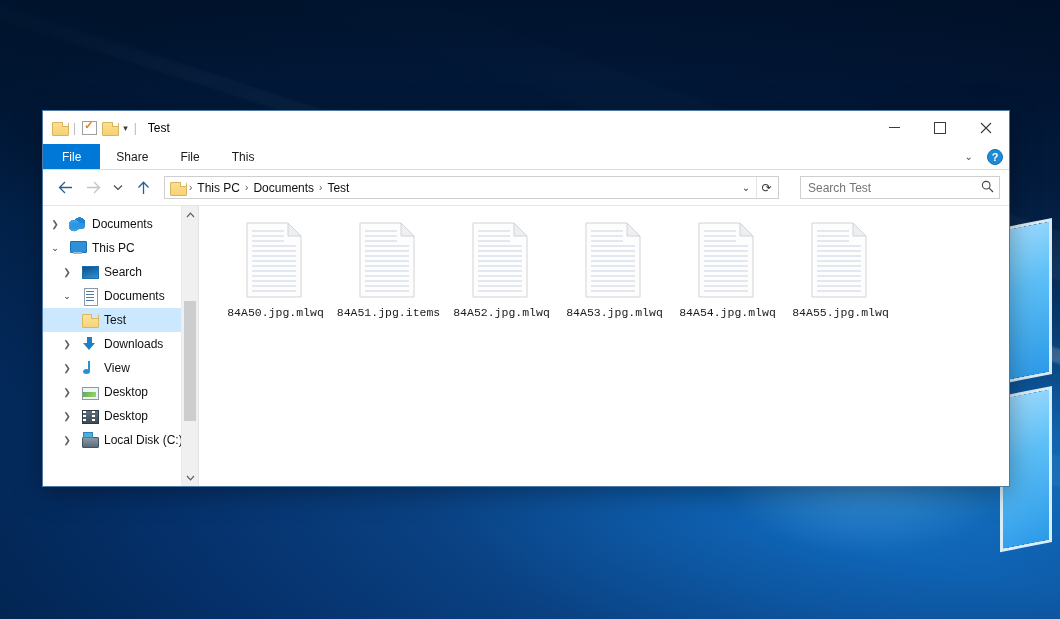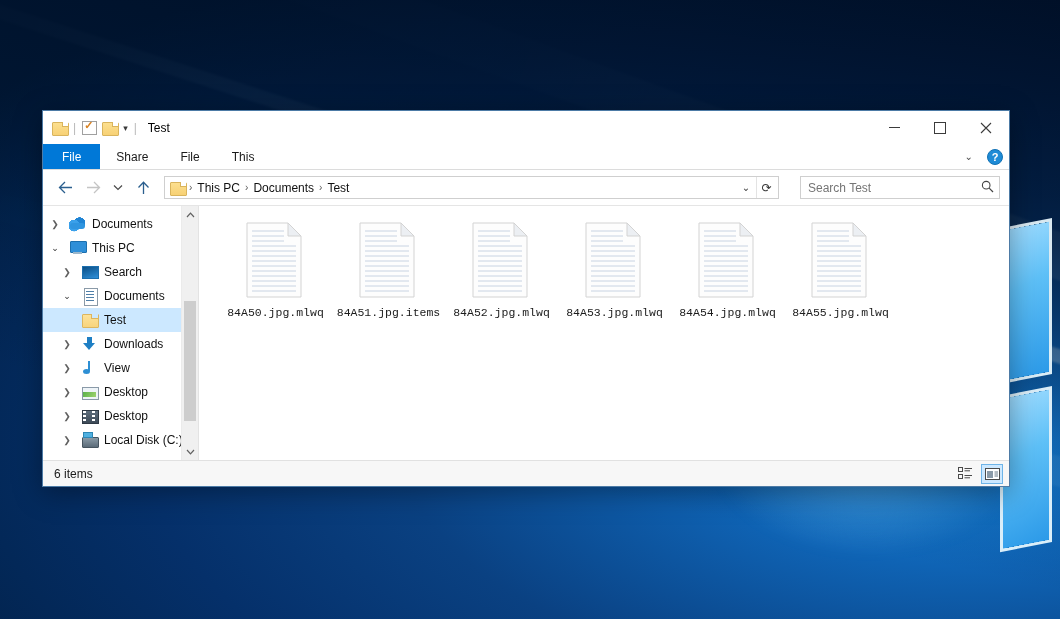--- a/index.html
+++ b/index.html
@@ -596,39 +596,15 @@
                 </g>
               </svg>
             </div>
             <div class="file-label">84A55.jpg.mlwq</div>
           </div>
 
         </div>
       </div>
     </div>
 
-    <div class="statusbar">
-      <span class="status-left">6 items</span>
-      <div class="view-btns">
-        <div class="view-btn">
-          <svg width="15" height="13" viewBox="0 0 15 13">
-            <rect x="0.5" y="0.5" width="4" height="4" fill="none" stroke="#4a4a4a"></rect>
-            <rect x="0.5" y="7.5" width="4" height="4" fill="none" stroke="#4a4a4a"></rect>
-            <line x1="6.5" y1="1.5" x2="14" y2="1.5" stroke="#4a4a4a"></line>
-            <line x1="6.5" y1="3.8" x2="12" y2="3.8" stroke="#4a4a4a"></line>
-            <line x1="6.5" y1="8.5" x2="14" y2="8.5" stroke="#4a4a4a"></line>
-            <line x1="6.5" y1="10.8" x2="12" y2="10.8" stroke="#4a4a4a"></line>
-          </svg>
-        </div>
-        <div class="view-btn active">
-          <svg width="15" height="12" viewBox="0 0 15 12">
-            <rect x="0.5" y="0.5" width="14" height="11" fill="#ffffff" stroke="#4a4a4a"></rect>
-            <rect x="2" y="3" width="6" height="7" fill="#8a9aa8"></rect>
-            <line x1="9.5" y1="4" x2="13" y2="4" stroke="#6a7a88"></line>
-            <line x1="9.5" y1="6" x2="13" y2="6" stroke="#6a7a88"></line>
-            <line x1="9.5" y1="8" x2="13" y2="8" stroke="#6a7a88"></line>
-          </svg>
-        </div>
-      </div>
-    </div>
 
   </div>
 </div>
 
 </body></html>

